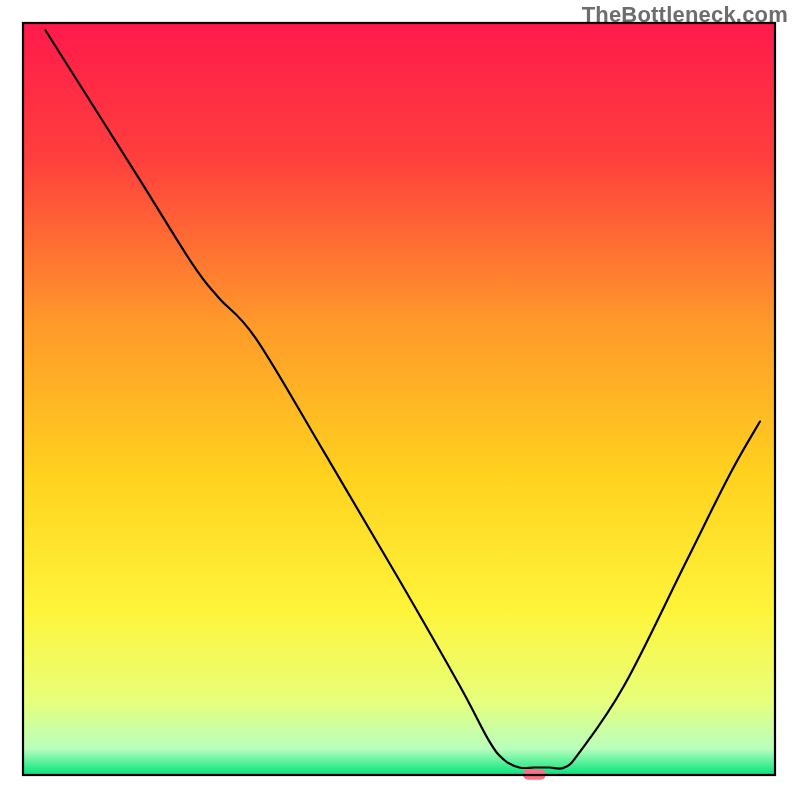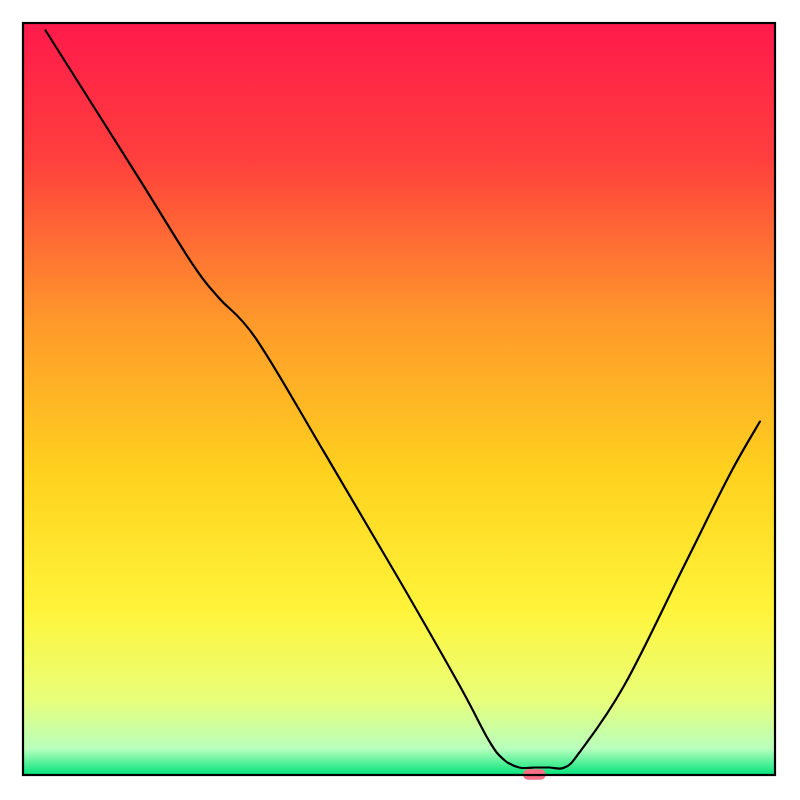--- a/index.html
+++ b/index.html
@@ -29,20 +29,21 @@
   svg {
     position: absolute;
     left: 0;
     top: 0;
   }
 </style>
 </head>
 <body>
 
 <div class="stage">
+  <div class="watermark">TheBottleneck.com</div>
 
   <svg id="chart-svg" width="800" height="800">
     <defs>
       <linearGradient id="bg-grad" x1="0" y1="0" x2="0" y2="1">
           <stop offset="0.00%" stop-color="#ff1a4b"></stop>
           <stop offset="18.00%" stop-color="#ff3f3d"></stop>
           <stop offset="40.00%" stop-color="#ff9a2a"></stop>
           <stop offset="60.00%" stop-color="#ffd21e"></stop>
           <stop offset="78.00%" stop-color="#fff43a"></stop>
           <stop offset="90.00%" stop-color="#e8ff7a"></stop>

